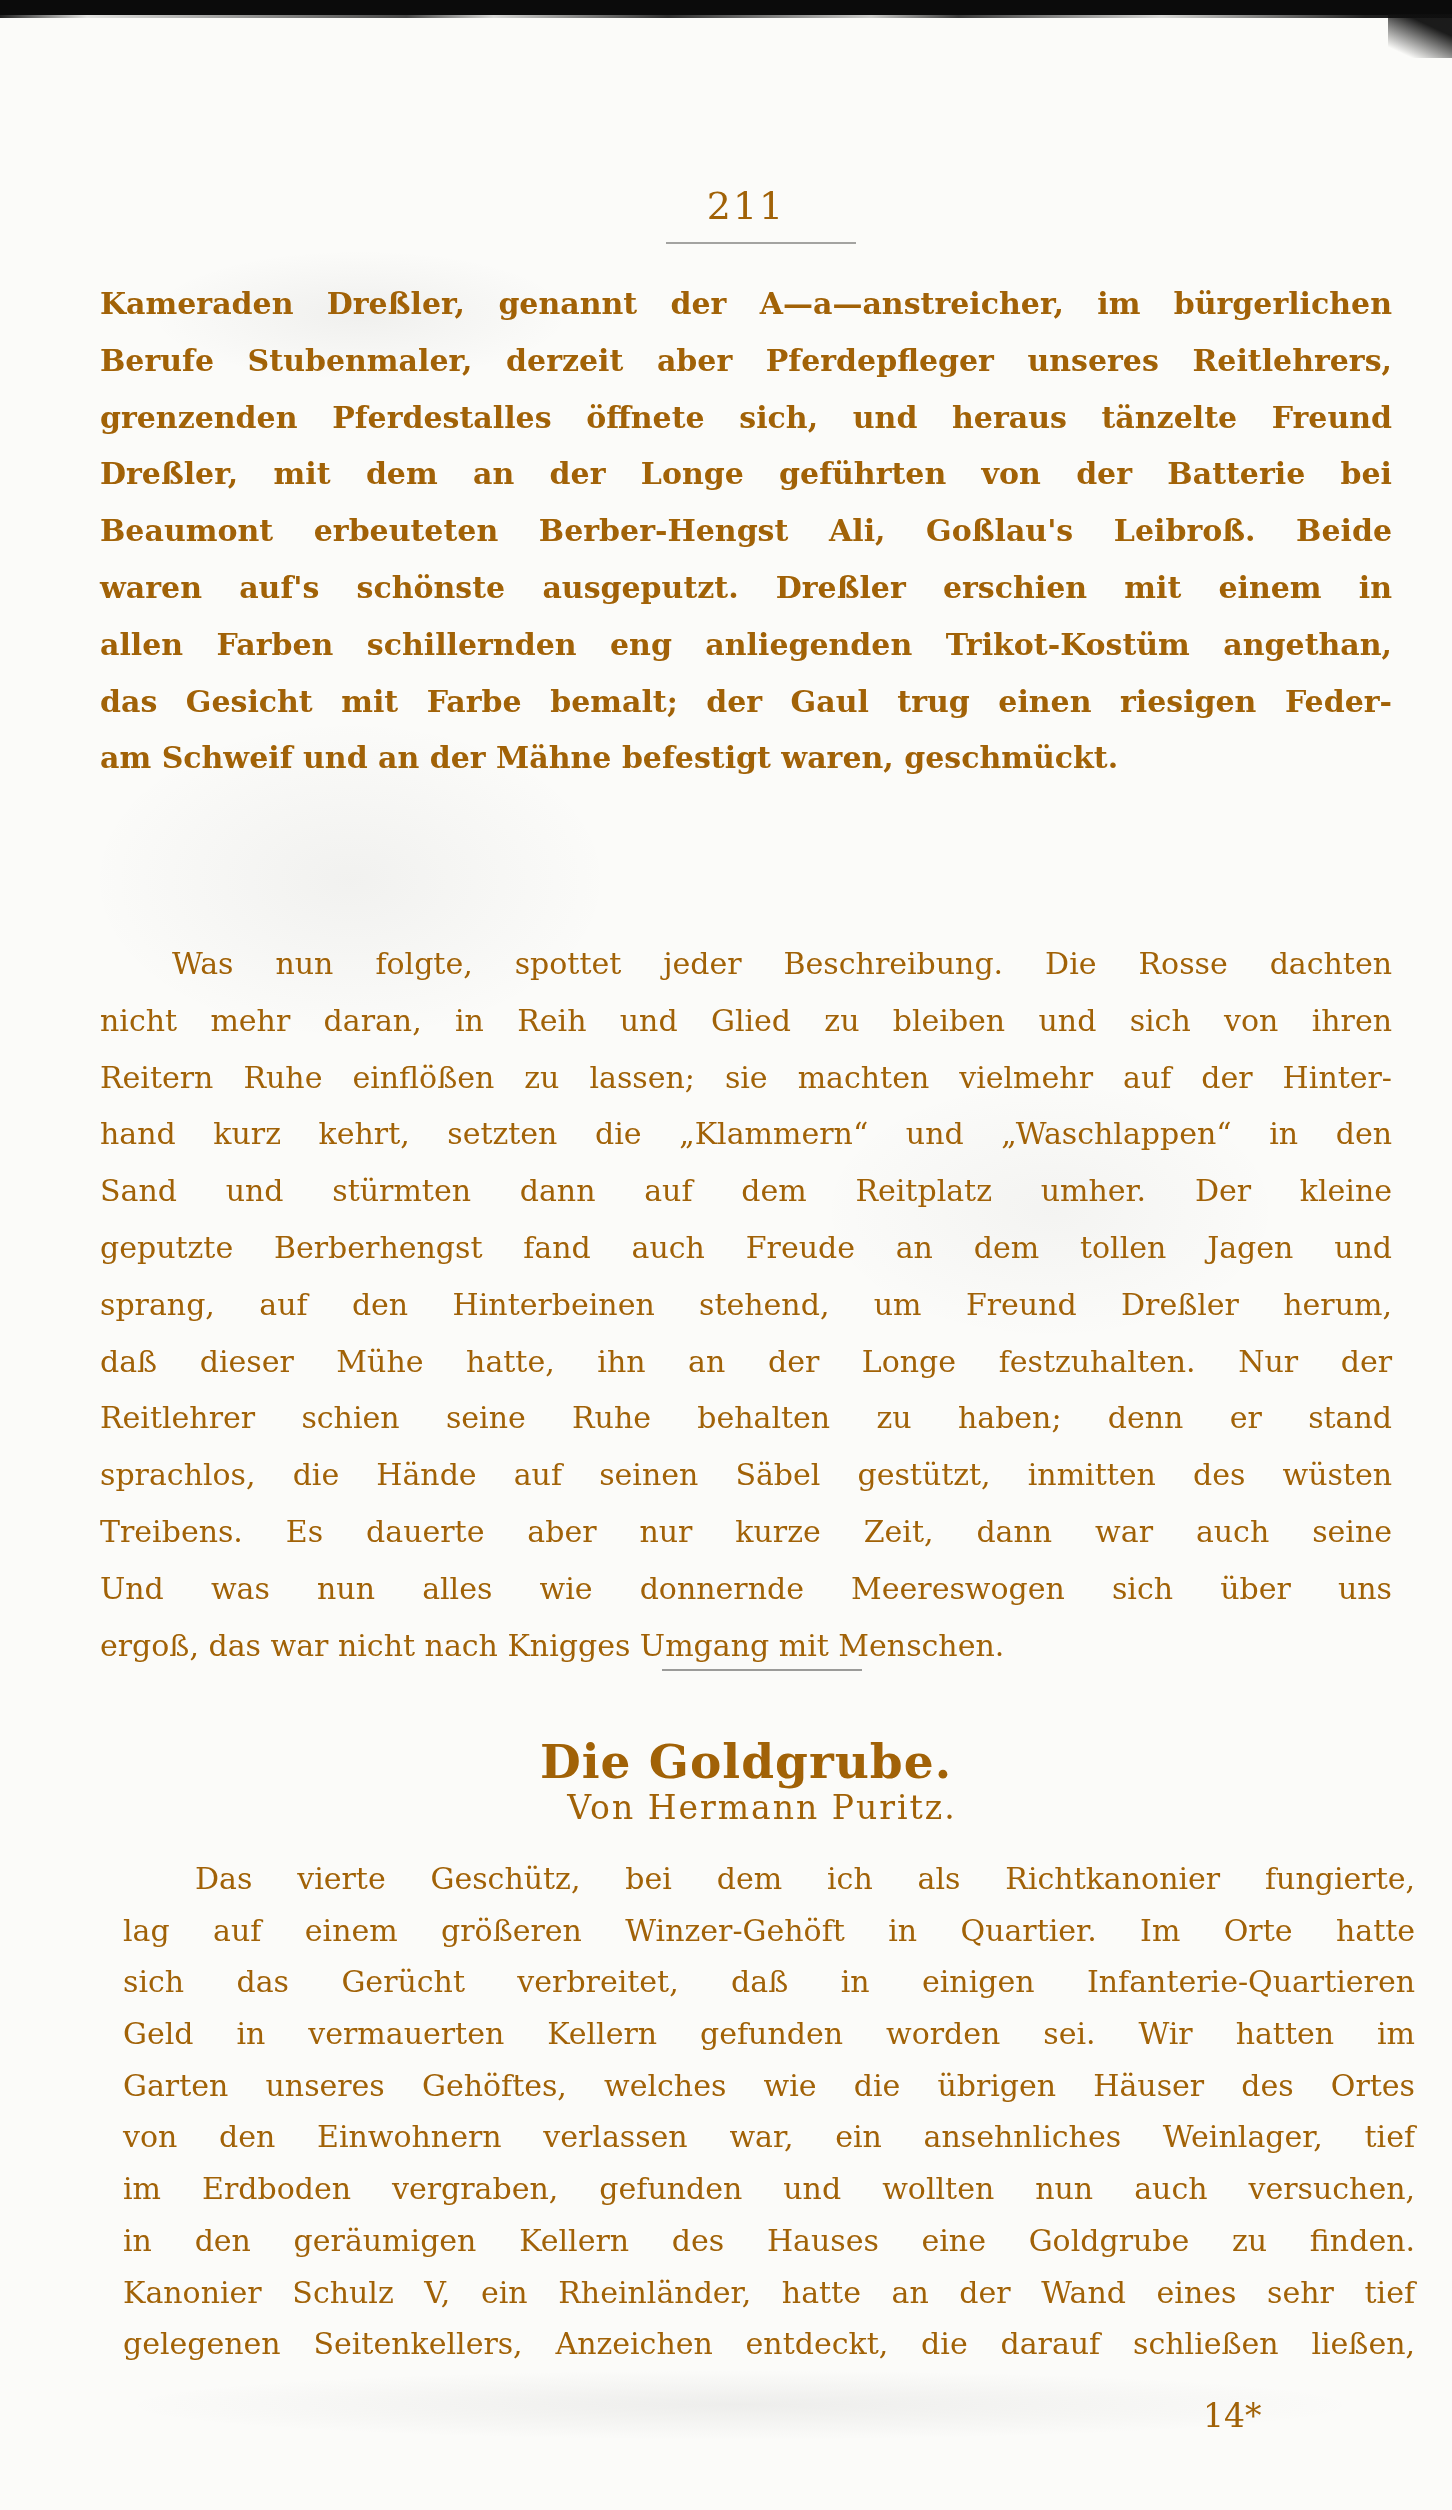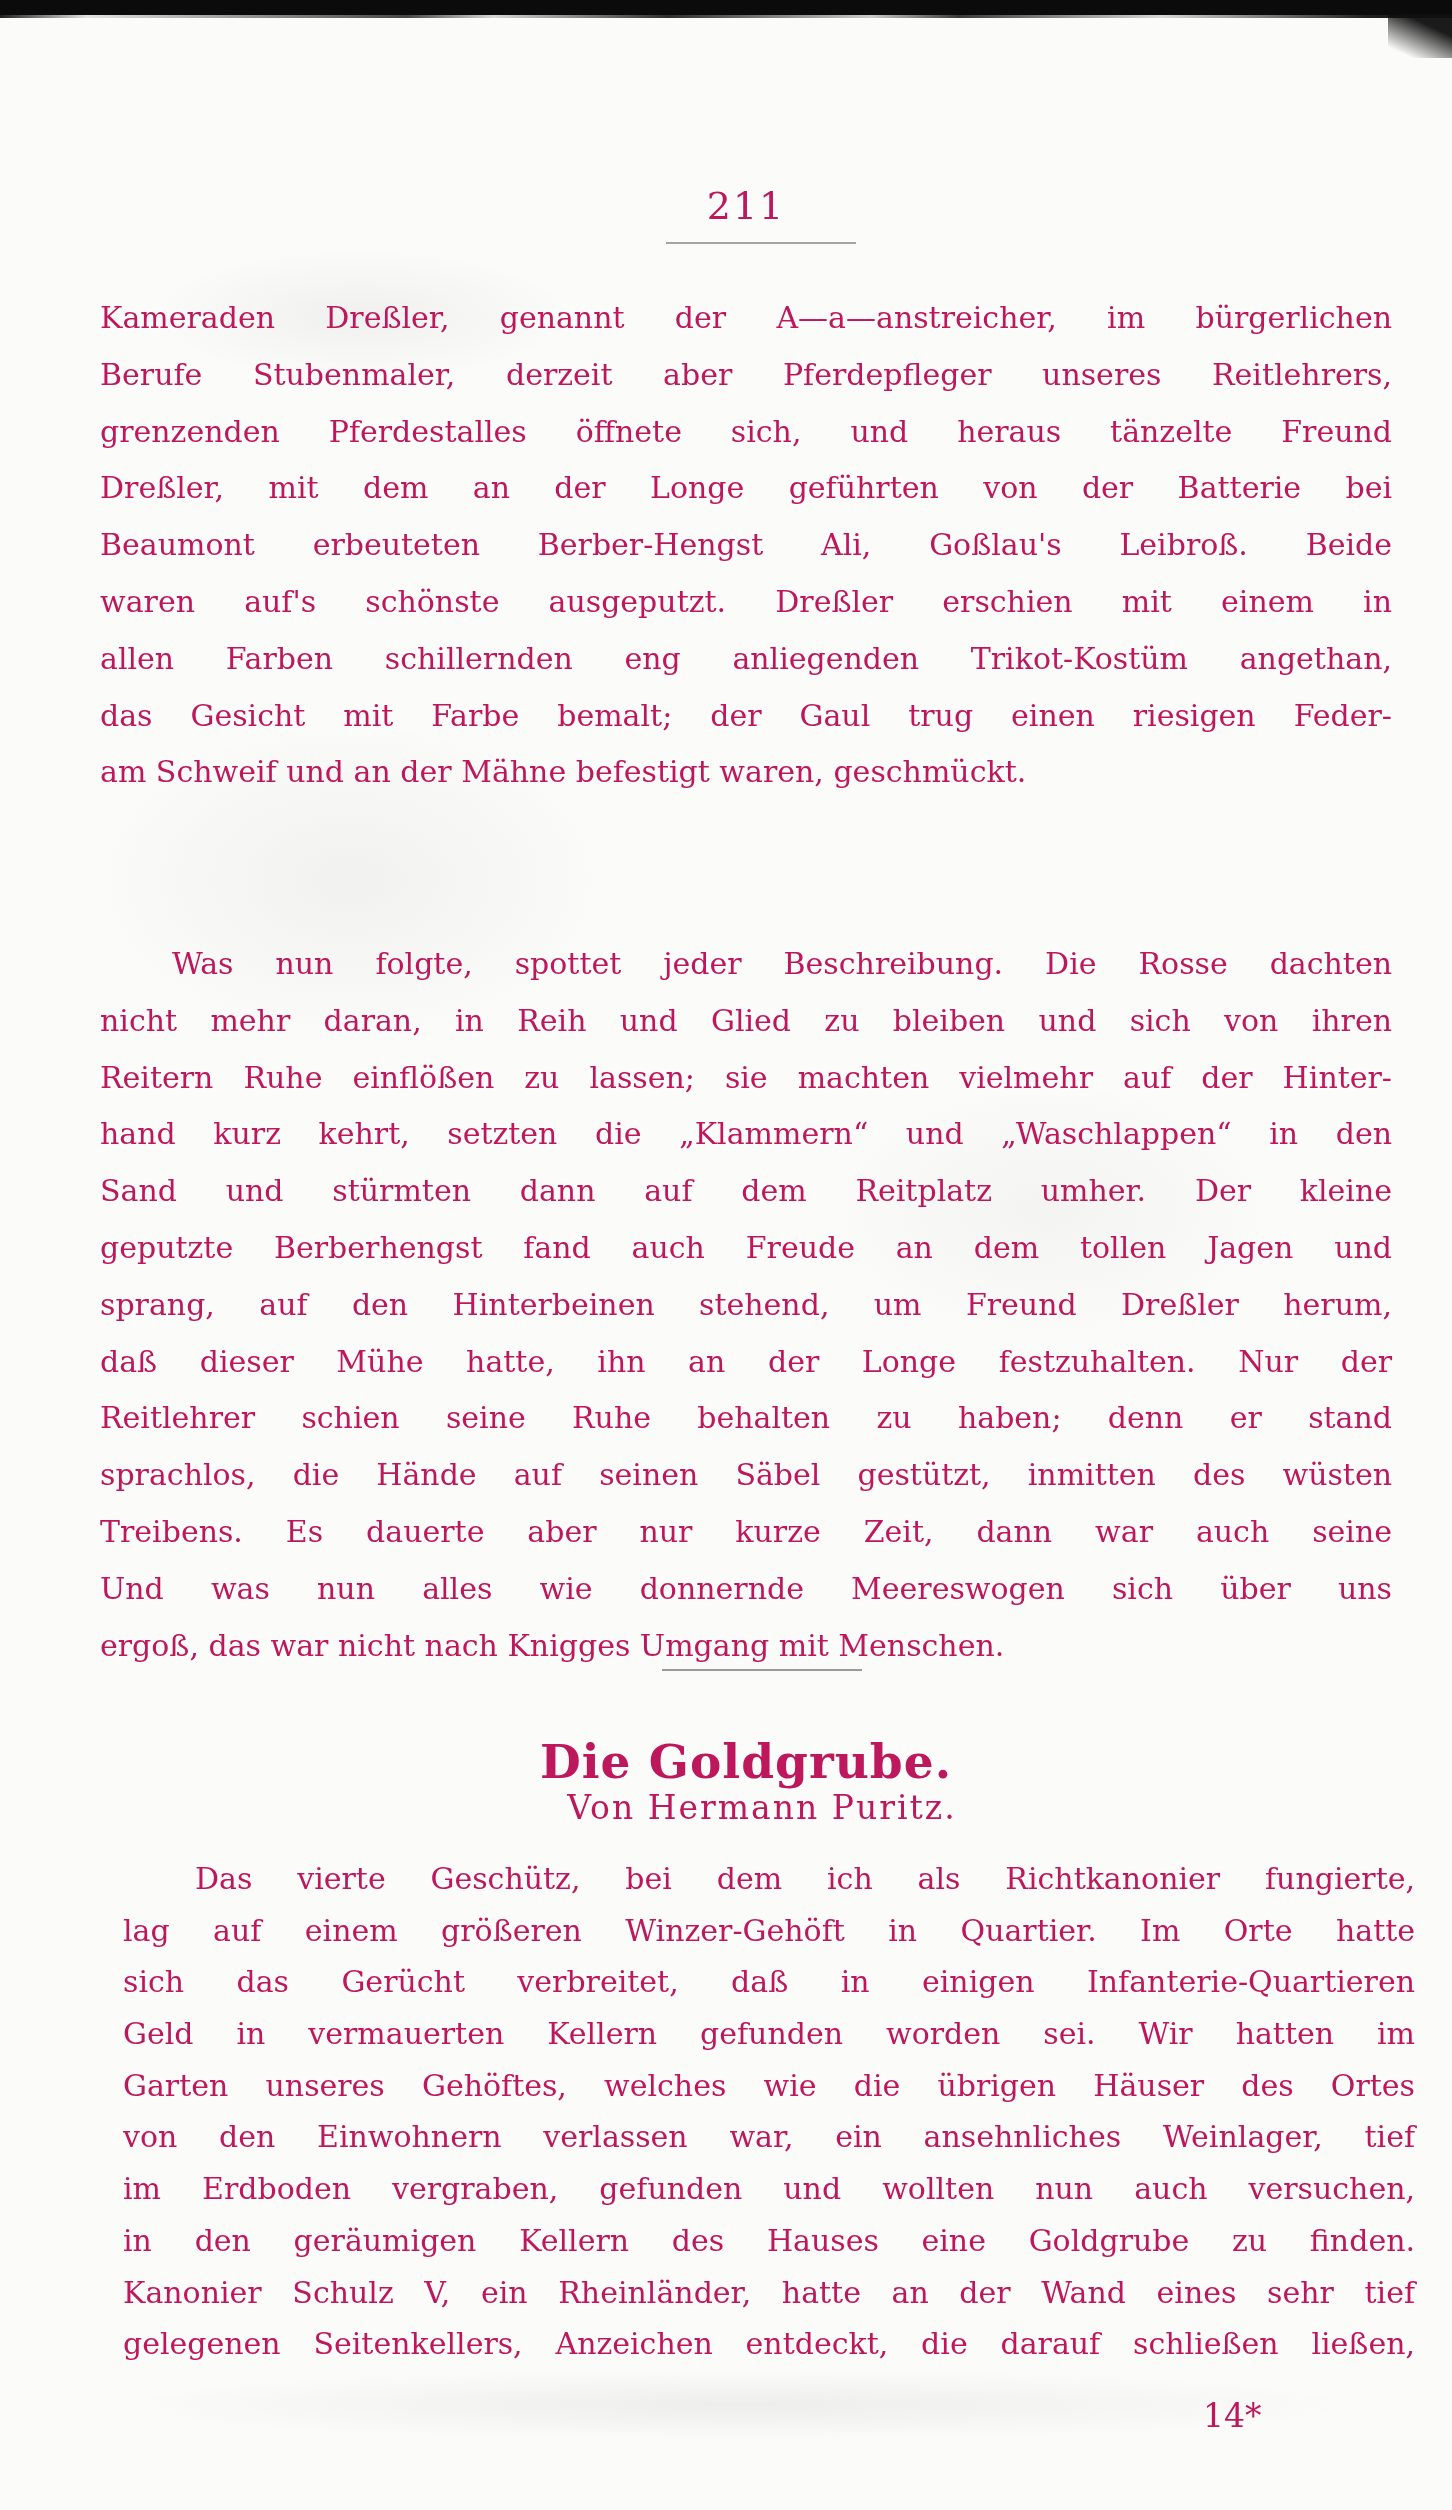--- a/index.html
+++ b/index.html
@@ -7,21 +7,21 @@
     padding: 0;
     background: #e8e8e6;
   }
   .page {
     position: relative;
     width: 1452px;
     height: 2510px;
     background: #fbfbf9;
     overflow: hidden;
     font-family: "DejaVu Serif", "Liberation Serif", serif;
-    color: #be185d;
+    color: #a16207;
   }
 
   
   .scan-topbar {
     position: absolute;
     top: 0; left: 0;
     width: 100%;
     height: 15px;
     background: #0b0b0b;
   }
@@ -75,21 +75,21 @@
     height: 2px;
     background: #a3a3a1;
   }
 
   
   .text-block {
     position: absolute;
     left: 100px;
     width: 1292px;
   }
-  .block-para1 { top: 290px; }
+  .block-para1 { top: 276px; font-weight: bold; }
   .block-para2 { top: 936px; }
   .block-story { top: 1853px; margin-left: 23px; }
   .block-para1 .line, .block-para2 .line {
     height: 56.8px;
     line-height: 56.8px;
   }
   .block-story .line {
     height: 51.7px;
     line-height: 51.7px;
   }

